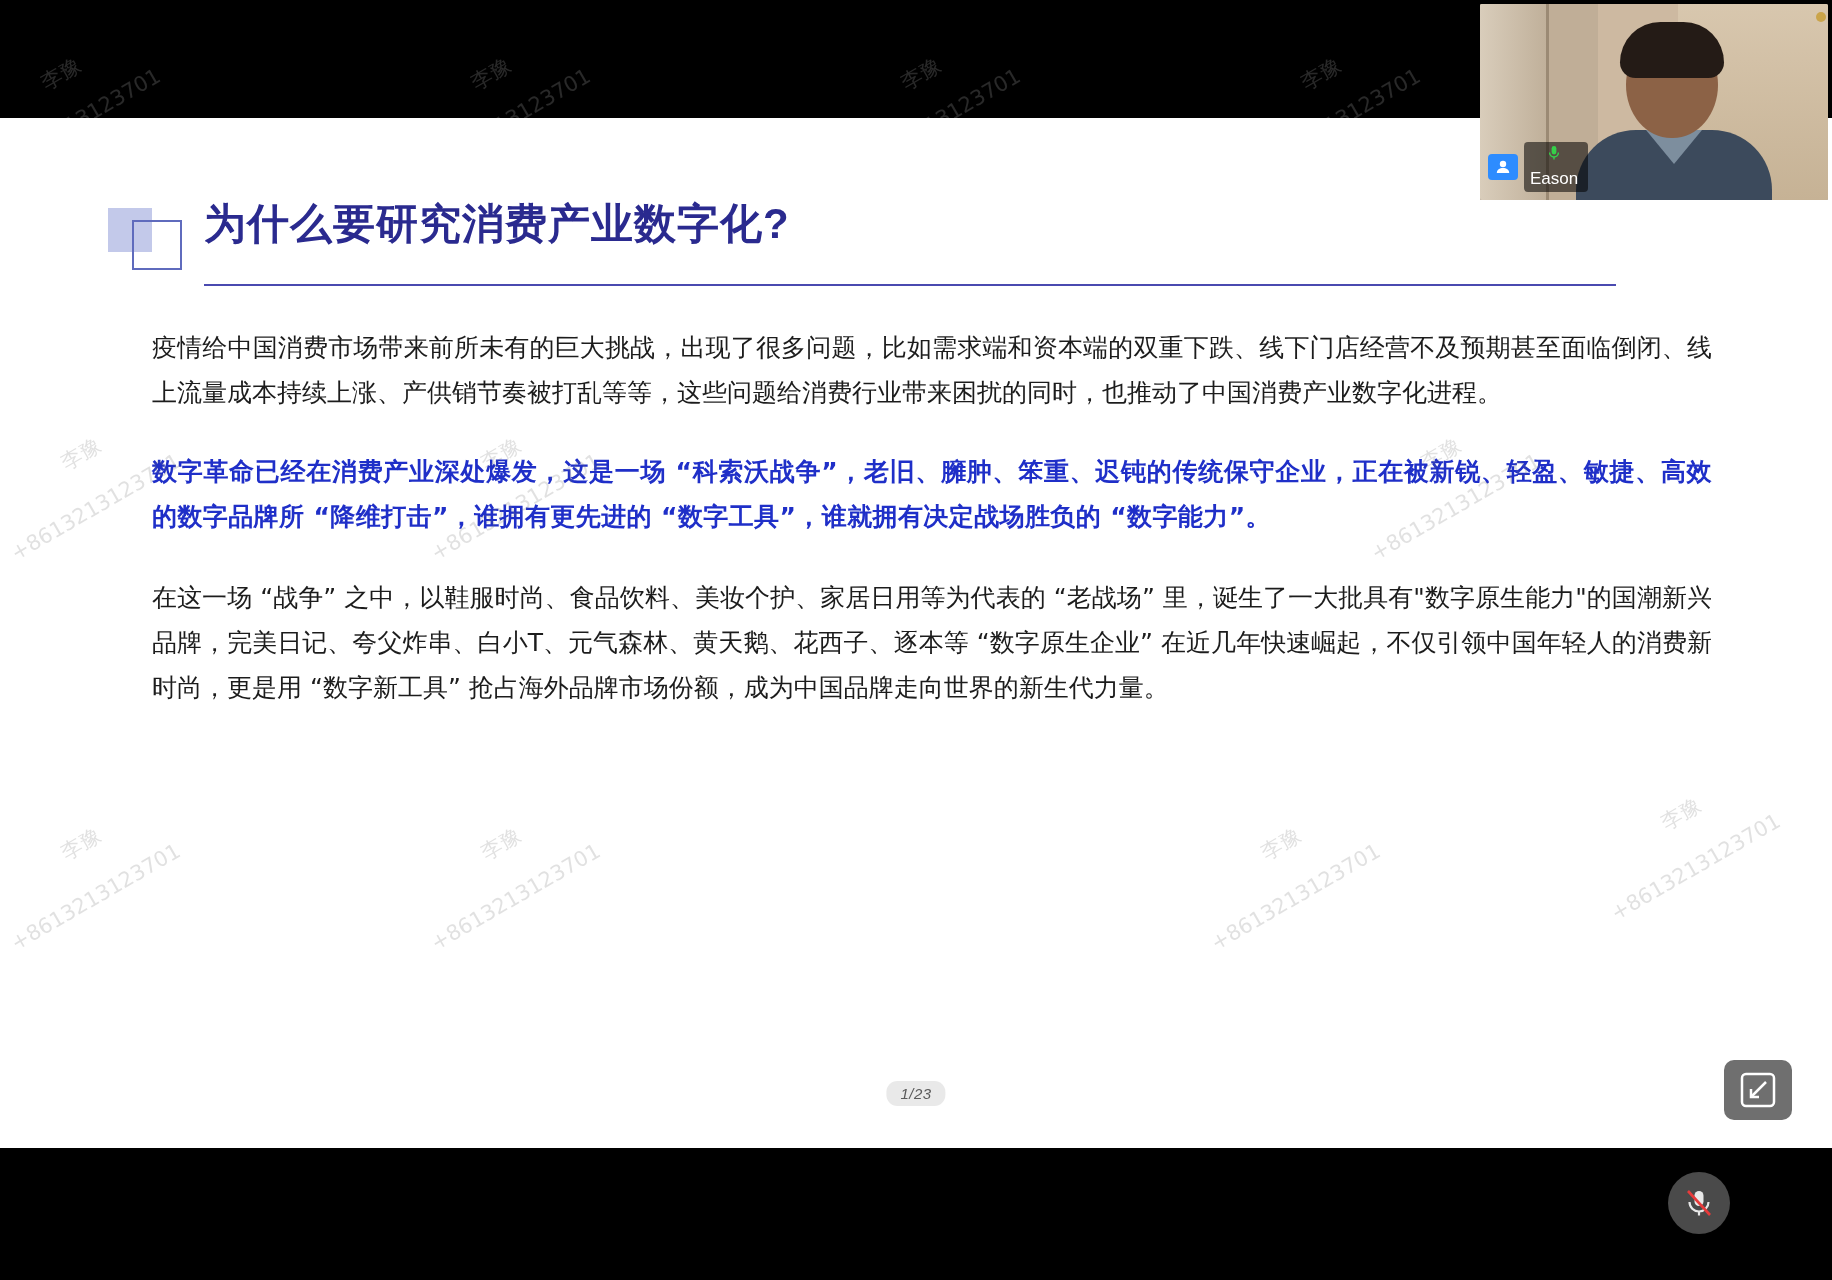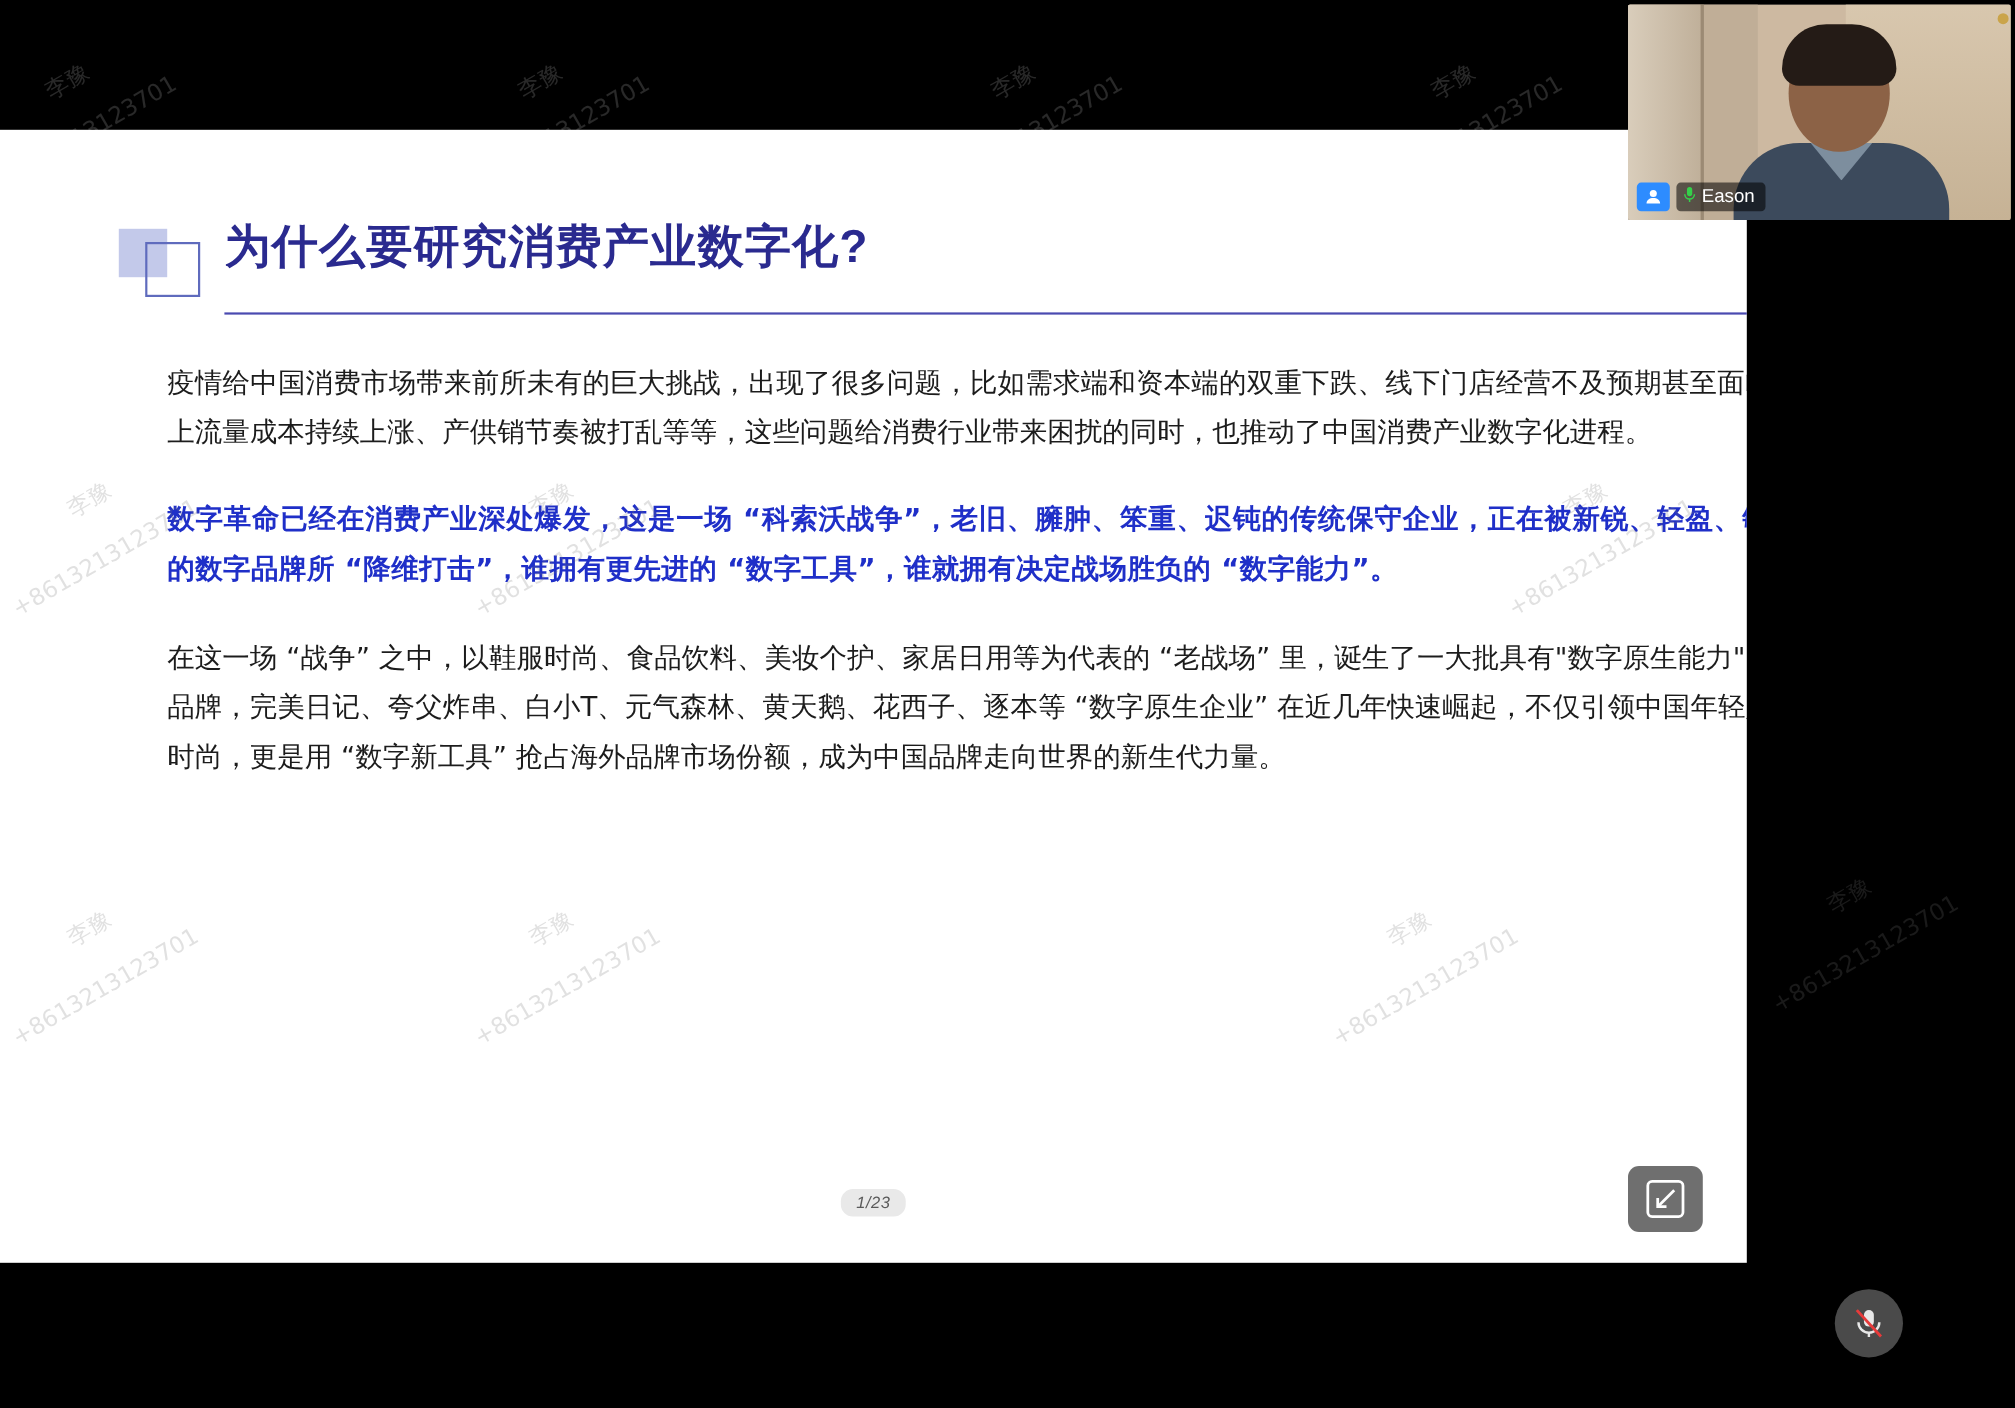--- a/index.html
+++ b/index.html
@@ -19,21 +19,21 @@
     height: 1280px;
     background: #000000;
     overflow: hidden;
   }
 
   
   .slide {
     position: absolute;
     left: 0;
     top: 118px;
-    width: 1588px;
+    width: 1832px;
     height: 1030px;
     background: #ffffff;
     overflow: hidden;
   }
 
   
   .title-row {
     position: absolute;
     left: 108px;
     top: 70px;
@@ -261,20 +261,21 @@
   .badge-name {
     display: flex;
     align-items: center;
     gap: 5px;
     background: rgba(0,0,0,0.55);
     color: #ffffff;
     font-size: 17px;
     padding: 3px 10px 3px 6px;
     border-radius: 4px;
     white-space: nowrap;
+    flex-direction: column;
   }
   .mic-green { color: #35d04a; font-size: 16px; line-height: 1; }
 
   
   .corner-dot {
     position: absolute;
     right: 6px;
     top: 12px;
     width: 10px;
     height: 10px;

